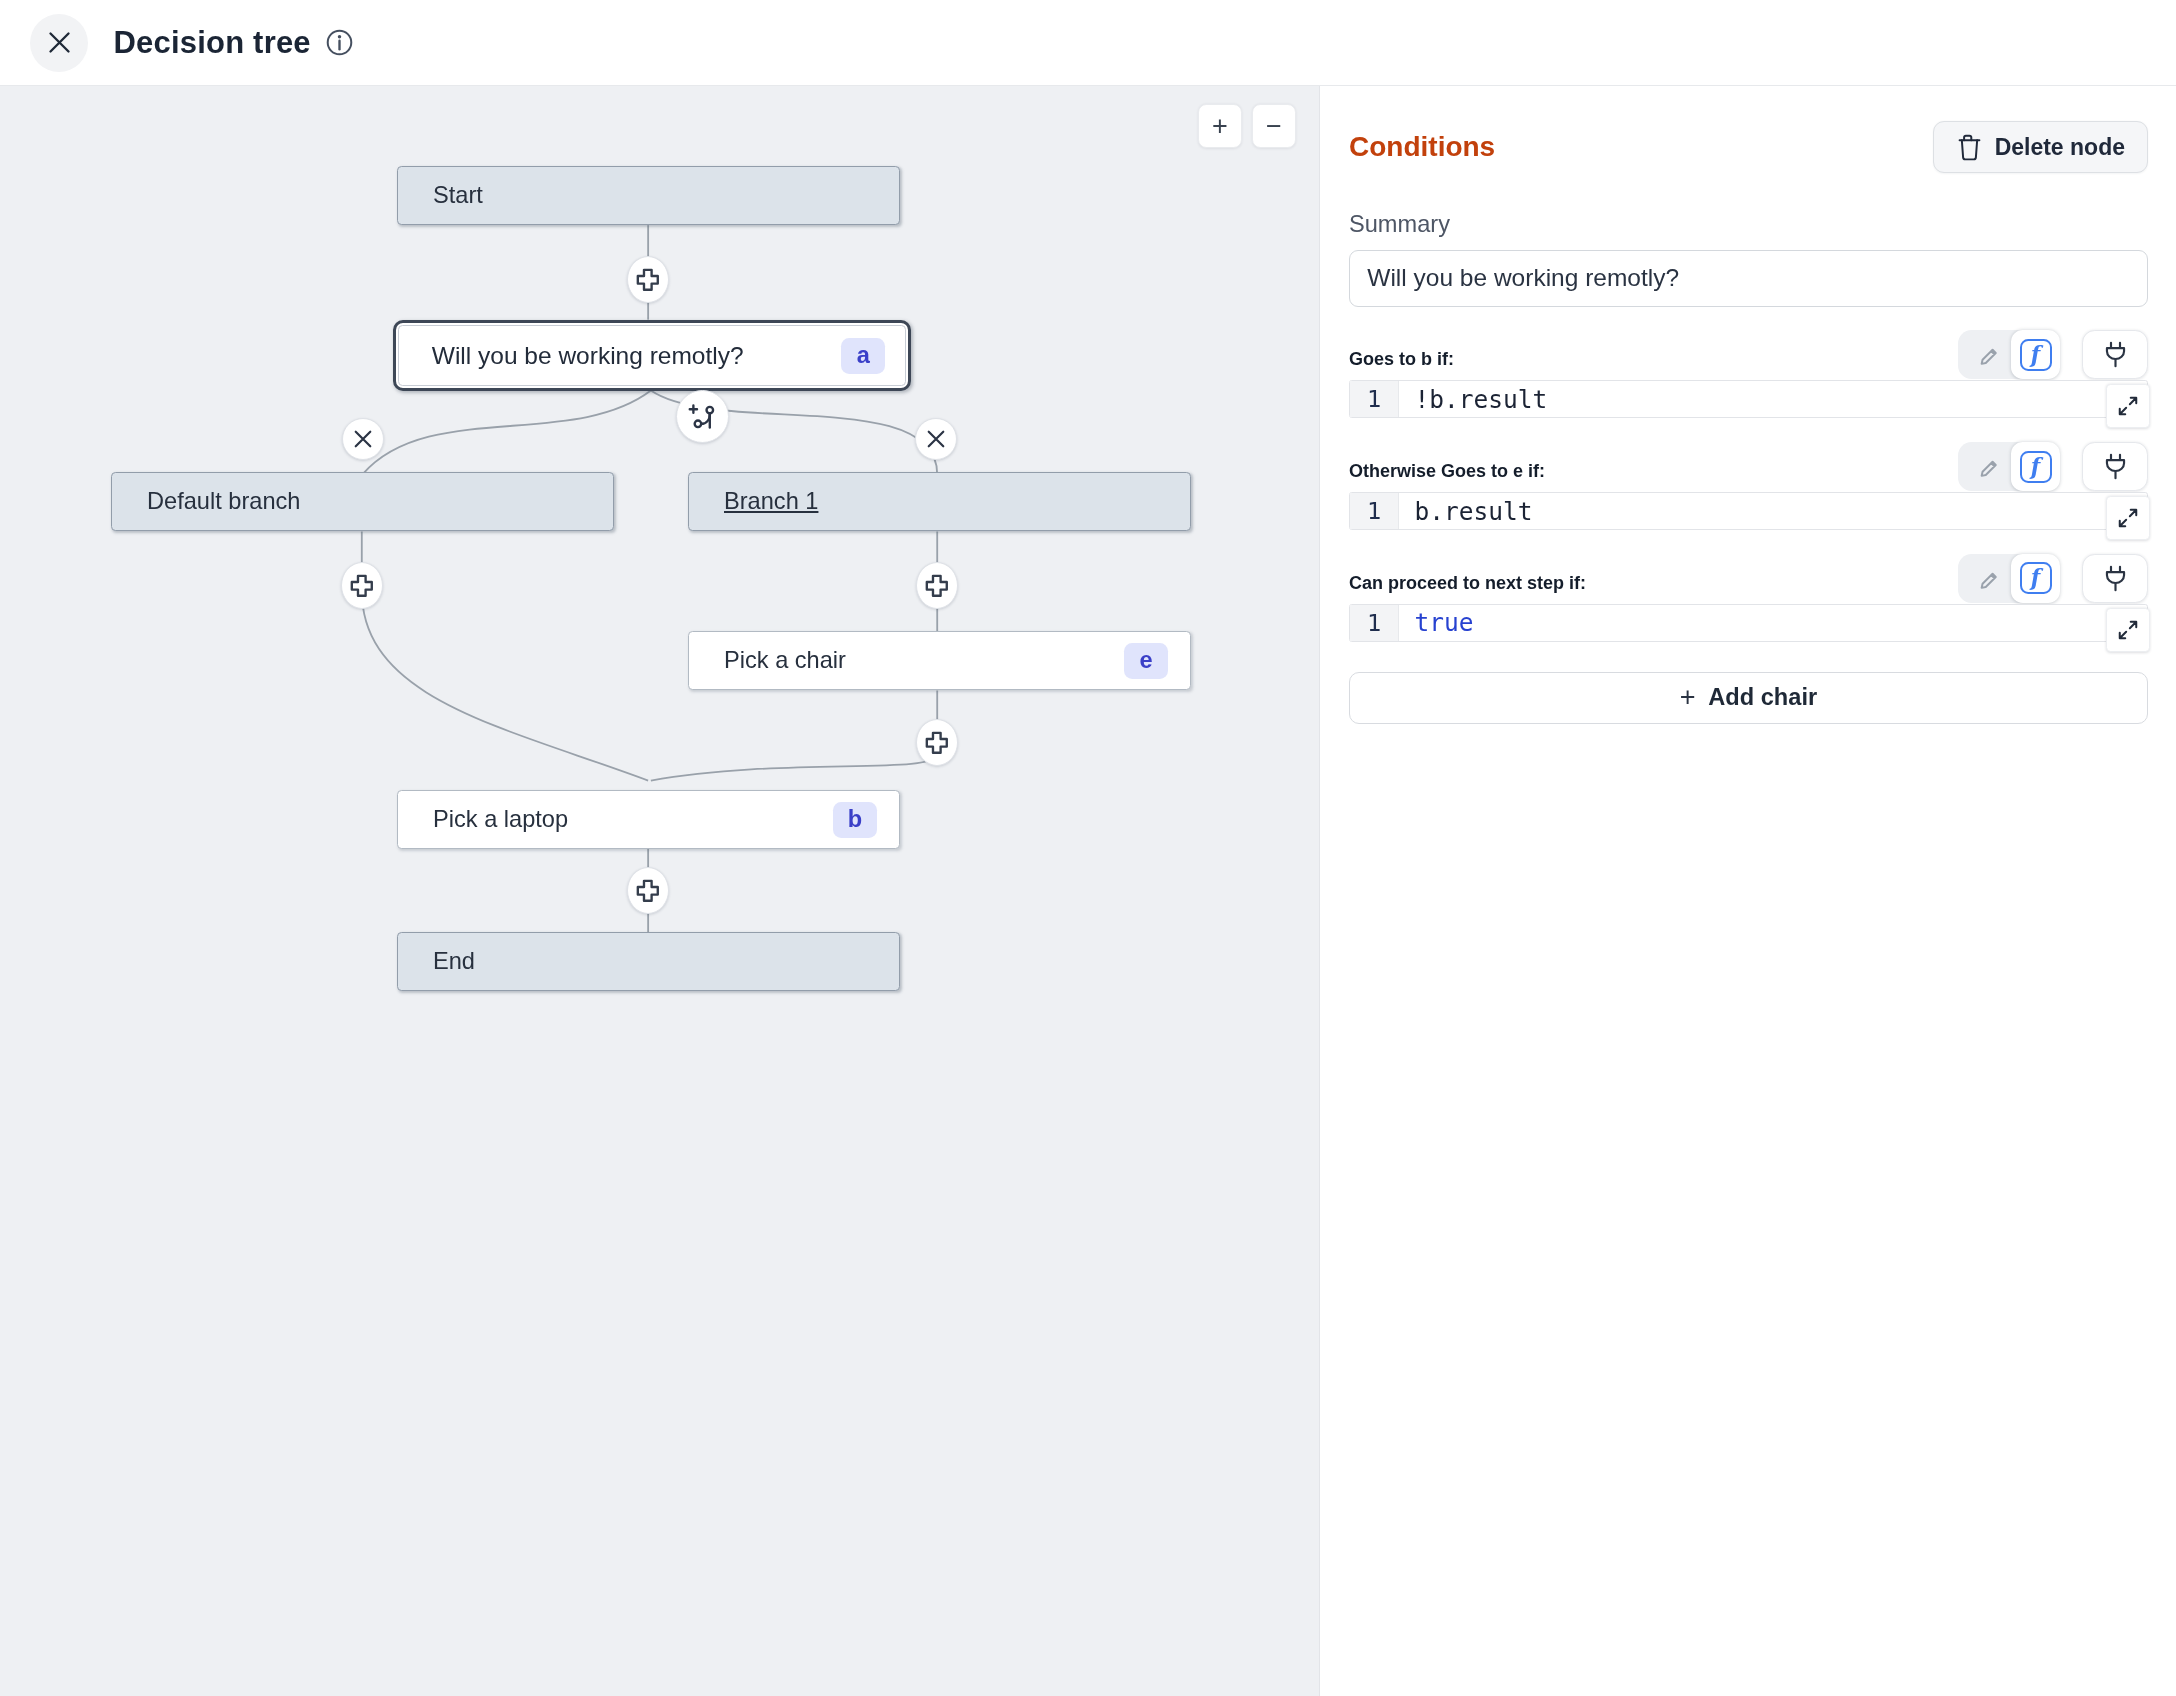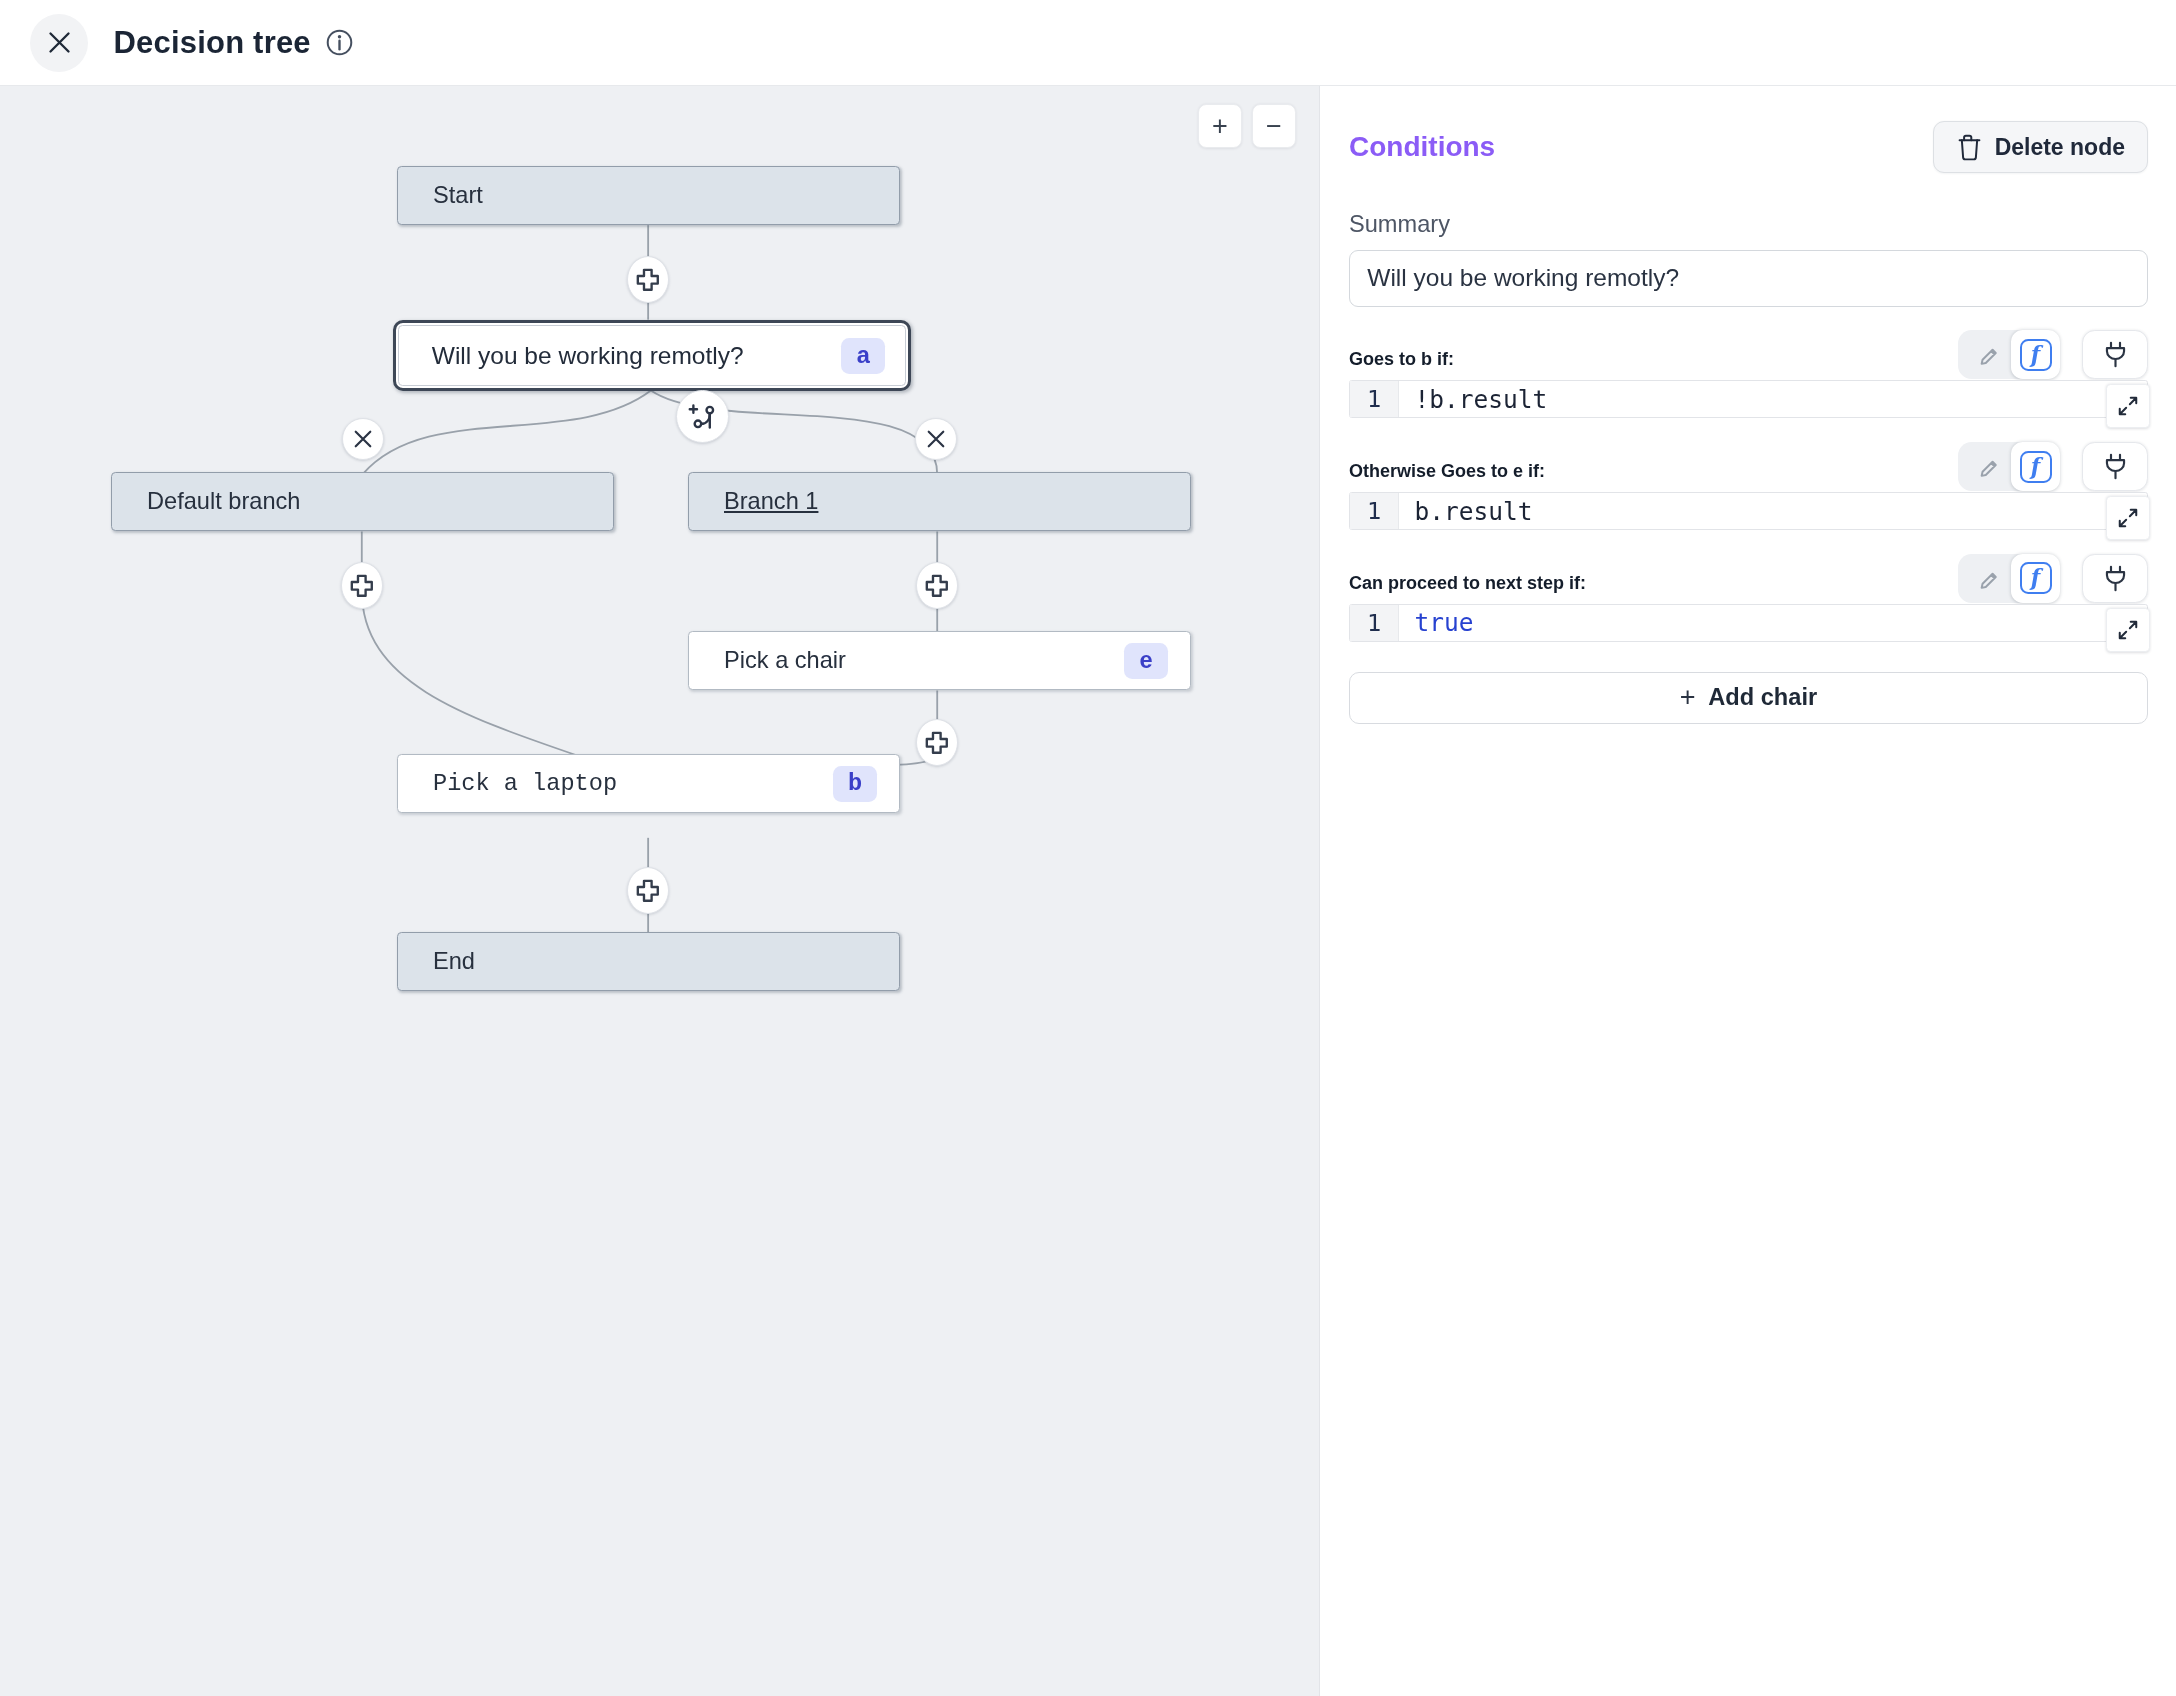--- a/index.html
+++ b/index.html
@@ -48,21 +48,21 @@
     border-radius:50%; box-shadow:0 0.9px 2.7px rgba(40,50,70,.18);
     display:flex; align-items:center; justify-content:center; cursor:pointer; }
   .plus-c   { width:42px; height:47px; }
   .x-c      { width:42px; height:42px; }
   .branch-c { width:53px; height:53px; }
 
   
   .panel { position:absolute; left:1319px; top:86px; width:857px; height:1610px;
     background:#ffffff; border-left:0.9px solid #e2e4e8; padding:35px 28px 0 29px; }
   .panel-titlebar { display:flex; align-items:center; justify-content:space-between; }
-  .panel-title { font-size:28px; font-weight:bold; color:#8b5cf6; }
+  .panel-title { font-size:28px; font-weight:bold; color:#c2410c; }
   .delete-btn { height:52px; padding:0 22px; display:flex; align-items:center; gap:11.8px;
     background:#f5f6f8; border:0.9px solid #dde0e4; border-radius:11px;
     box-shadow:0 0.9px 1.8px rgba(20,30,50,.05); cursor:pointer;
     font-size:23px; font-weight:bold; color:#20293a; }
 
   .summary-label { margin-top:38px; font-size:23.6px; color:#4e5665; }
   .summary-input { margin-top:11.8px; width:100%; height:57px; background:#ffffff;
     border:0.9px solid #d4d8dd; border-radius:9px; padding:0 17.3px;
     font-size:24.5px; color:#2a3342; font-family:"Liberation Sans", sans-serif; outline:none; }
 
@@ -158,21 +158,21 @@
 
   <div class="node node-gray" style="left:688px; top:386px;text-decoration:underline;">
     <span class="node-label">Branch 1</span>
   </div>
 
   <div class="node node-white" style="left:688px; top:545px;">
     <span class="node-label">Pick a chair</span>
     <span class="badge">e</span>
   </div>
 
-  <div class="node node-white" style="left:397px; top:668px;font-family:Liberation Mono, monospace;">
+  <div class="node node-white" style="left:397px; top:704px;">
     <span class="node-label">Pick a laptop</span>
     <span class="badge">b</span>
   </div>
 
   <div class="node node-gray" style="left:397px; top:846px;">
     <span class="node-label">End</span>
   </div>
 
   <div class="edge-btn plus-c" style="left:627px; top:170px;">
     <svg width="23.6" height="23.6" viewBox="-13 -13 26 26">

